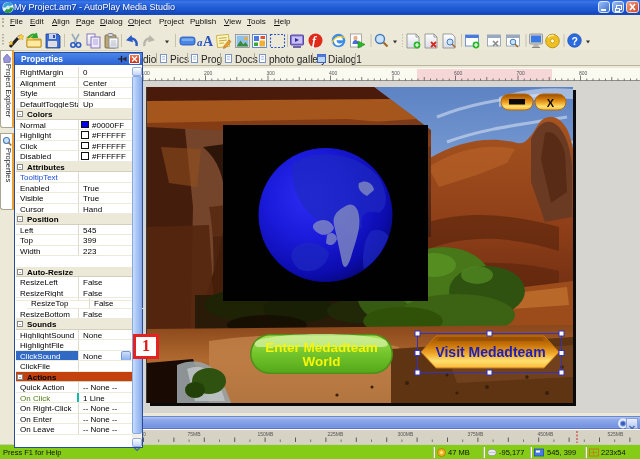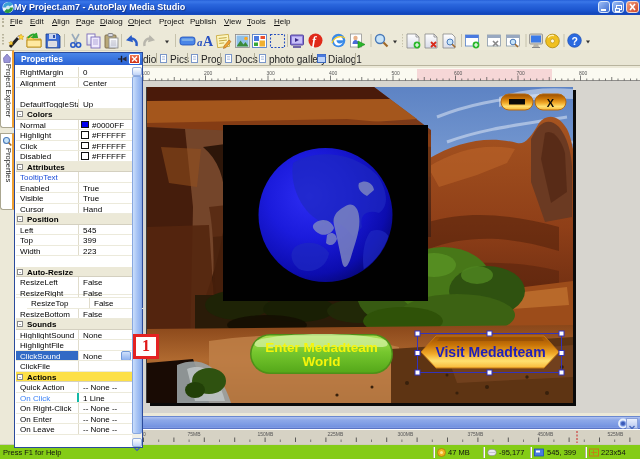--- a/index.html
+++ b/index.html
@@ -8,21 +8,21 @@
 </style></head><body>
 <div id="w">
 
 <div class="ab" style="left:0;top:0;width:640px;height:15px;background:linear-gradient(#2660d8 0%,#3a77e8 12%,#2a66dd 30%,#1b54cd 70%,#1246ba 92%,#1c50c4 100%)">
 <svg class="ab" style="left:2px;top:1px" width="12" height="13" viewBox="0 0 12 13">
         <circle cx="6" cy="6.5" r="5.6" fill="#e8f4fa"></circle>
         <path d="M1 6.5a5.5 5.5 0 0 1 10-3l-5 3z" fill="#3aa0d8"></path>
         <path d="M11 6.5a5.5 5.5 0 0 1-9 4.2l4-4.2z" fill="#2a9a40"></path>
         <circle cx="6" cy="6.5" r="2" fill="#d0e8f0"></circle>
       </svg>
-<span class="ab" style="left:14px;top:2px;font-size:9px;font-weight:bold;color:#fff;text-shadow:1px 1px 1px #1a3a8a">My Project.am7 - AutoPlay Media Studio</span>
+<span class="ab" style="left:14px;top:2px;font-size:9px;font-weight:normal;color:#fff;text-shadow:1px 1px 1px #1a3a8a">My Project.am7 - AutoPlay Media Studio</span>
 <div class="ab" style="left:598px;top:1px;width:12px;height:12px;border:1px solid #dce8fa;border-radius:3px;background:linear-gradient(135deg,#9dbdf5,#3c6cd0)">
         <div class="ab" style="left:2px;top:7px;width:5px;height:2px;background:#fff"></div>
       </div>
 <div class="ab" style="left:612px;top:1px;width:12px;height:12px;border:1px solid #dce8fa;border-radius:3px;background:linear-gradient(135deg,#9dbdf5,#3c6cd0)">
         <div class="ab" style="left:3px;top:3px;width:6px;height:5px;border:1px solid #fff"></div>
         <div class="ab" style="left:2px;top:6px;width:5px;height:4px;border:1px solid #fff;background:#6a92dd"></div>
       </div>
 <div class="ab" style="left:626px;top:1px;width:13px;height:12px;border:1px solid #f5d8cc;border-radius:3px;background:linear-gradient(135deg,#f0a080,#cf4426)">
         <svg width="11" height="10" style="position:absolute;left:0px;top:0px">
           <path d="M3 2 L8 8 M8 2 L3 8" stroke="#fff" stroke-width="1.6"></path>
@@ -666,20 +666,28 @@
         </div>
       </div>
       <div class="ab" style="left:1px;top:24.50px;width:116px;height:10.50px;border-bottom:1px solid #eceadb">
         <div class="ab" style="left:0;top:0;width:63px;height:100%;color:#000;overflow:hidden;border-right:1px solid #e0dccc">
           <span class="ab" style="left:4px;top:1px;font-size:8px;white-space:nowrap">Alignment</span>
         </div>
         <div class="ab" style="left:63px;top:0;width:53px;height:100%;overflow:hidden">
           <span class="ab" style="left:4px;top:1px;font-size:8px;color:#000;white-space:nowrap">Center</span>
         </div>
       </div>
+      <div class="ab" style="left:1px;top:35.00px;width:116px;height:10.50px;border-bottom:1px solid #eceadb">
+        <div class="ab" style="left:0;top:0;width:63px;height:100%;color:#000;overflow:hidden;border-right:1px solid #e0dccc">
+          <span class="ab" style="left:4px;top:1px;font-size:8px;white-space:nowrap">Style</span>
+        </div>
+        <div class="ab" style="left:63px;top:0;width:53px;height:100%;overflow:hidden">
+          <span class="ab" style="left:4px;top:1px;font-size:8px;color:#000;white-space:nowrap">Standard</span>
+        </div>
+      </div>
       <div class="ab" style="left:1px;top:45.50px;width:116px;height:10.50px;border-bottom:1px solid #eceadb">
         <div class="ab" style="left:0;top:0;width:63px;height:100%;color:#000;overflow:hidden;border-right:1px solid #e0dccc">
           <span class="ab" style="left:4px;top:1px;font-size:8px;white-space:nowrap">DefaultToggleStat</span>
         </div>
         <div class="ab" style="left:63px;top:0;width:53px;height:100%;overflow:hidden">
           <span class="ab" style="left:4px;top:1px;font-size:8px;color:#000;white-space:nowrap">Up</span>
         </div>
       </div>
       <div class="ab" style="left:1px;top:56.00px;width:116px;height:10.50px;background:#ece9d8;border-bottom:1px solid #d4d0c0;overflow:hidden">
         <div class="ab" style="left:1px;top:2px;width:6px;height:6px;border:1px solid #888;background:#fff;font-size:6px;line-height:4.5px;text-align:center;color:#333">-</div>
@@ -782,21 +790,21 @@
           <span class="ab" style="left:4px;top:1px;font-size:8px;white-space:nowrap">Width</span>
         </div>
         <div class="ab" style="left:63px;top:0;width:53px;height:100%;overflow:hidden">
           <span class="ab" style="left:4px;top:1px;font-size:8px;color:#000;white-space:nowrap">223</span>
         </div>
       </div>
       <div class="ab" style="left:1px;top:213.50px;width:116px;height:10.50px;background:#ece9d8;border-bottom:1px solid #d4d0c0;overflow:hidden">
         <div class="ab" style="left:1px;top:2px;width:6px;height:6px;border:1px solid #888;background:#fff;font-size:6px;line-height:4.5px;text-align:center;color:#333">-</div>
         <span class="ab" style="left:11px;top:1px;font-size:8px;font-weight:bold;color:#000;white-space:nowrap">Auto-Resize</span>
       </div>
-      <div class="ab" style="left:1px;top:224.00px;width:116px;height:18px;border-bottom:1px solid #eceadb">
+      <div class="ab" style="left:1px;top:224.00px;width:116px;height:24px;border-bottom:1px solid #eceadb">
         <div class="ab" style="left:0;top:0;width:63px;height:100%;color:#000;overflow:hidden;border-right:1px solid #e0dccc">
           <span class="ab" style="left:4px;top:1px;font-size:8px;white-space:nowrap">ResizeLeft</span>
         </div>
         <div class="ab" style="left:63px;top:0;width:53px;height:100%;overflow:hidden">
           <span class="ab" style="left:4px;top:1px;font-size:8px;color:#000;white-space:nowrap">False</span>
         </div>
       </div>
       <div class="ab" style="left:1px;top:234.50px;width:116px;height:10.50px;border-bottom:1px solid #eceadb">
         <div class="ab" style="left:0;top:0;width:63px;height:100%;color:#000;overflow:hidden;border-right:1px solid #e0dccc">
           <span class="ab" style="left:4px;top:1px;font-size:8px;white-space:nowrap">ResizeRight</span>
@@ -853,34 +861,34 @@
         </div>
       </div>
       <div class="ab" style="left:1px;top:308.00px;width:116px;height:10.50px;border-bottom:1px solid #eceadb">
         <div class="ab" style="left:0;top:0;width:63px;height:100%;color:#000;overflow:hidden;border-right:1px solid #e0dccc">
           <span class="ab" style="left:4px;top:1px;font-size:8px;white-space:nowrap">ClickFile</span>
         </div>
         <div class="ab" style="left:63px;top:0;width:53px;height:100%;overflow:hidden">
           <span class="ab" style="left:4px;top:1px;font-size:8px;color:#000;white-space:nowrap"></span>
         </div>
       </div>
-      <div class="ab" style="left:1px;top:318.50px;width:116px;height:10.50px;background:#fde047;border-bottom:1px solid #d4d0c0;overflow:hidden">
+      <div class="ab" style="left:1px;top:318.50px;width:116px;height:10.50px;background:#c2410c;border-bottom:1px solid #d4d0c0;overflow:hidden">
         <div class="ab" style="left:1px;top:2px;width:6px;height:6px;border:1px solid #888;background:#fff;font-size:6px;line-height:4.5px;text-align:center;color:#333">-</div>
         <span class="ab" style="left:11px;top:1px;font-size:8px;font-weight:bold;color:#000;white-space:nowrap">Actions</span>
       </div>
       <div class="ab" style="left:1px;top:329.00px;width:116px;height:10.50px;border-bottom:1px solid #eceadb">
         <div class="ab" style="left:0;top:0;width:63px;height:100%;color:#000;overflow:hidden;border-right:1px solid #e0dccc">
           <span class="ab" style="left:4px;top:1px;font-size:8px;white-space:nowrap">Quick Action</span>
         </div>
         <div class="ab" style="left:63px;top:0;width:53px;height:100%;overflow:hidden">
           <span class="ab" style="left:4px;top:1px;font-size:8px;color:#000;white-space:nowrap">-- None --</span>
         </div>
       </div>
       <div class="ab" style="left:1px;top:339.50px;width:116px;height:10.50px;border-bottom:1px solid #eceadb">
-        <div class="ab" style="left:0;top:0;width:63px;height:100%;color:#3b82f6;overflow:hidden;border-right:2px solid #14b8a6">
+        <div class="ab" style="left:0;top:0;width:63px;height:100%;color:#4d7c0f;overflow:hidden;border-right:2px solid #14b8a6">
           <span class="ab" style="left:4px;top:1px;font-size:8px;white-space:nowrap">On Click</span>
         </div>
         <div class="ab" style="left:63px;top:0;width:53px;height:100%;overflow:hidden">
           <span class="ab" style="left:4px;top:1px;font-size:8px;color:#000;white-space:nowrap">1 Line</span>
         </div>
       </div>
       <div class="ab" style="left:1px;top:350.00px;width:116px;height:10.50px;border-bottom:1px solid #eceadb">
         <div class="ab" style="left:0;top:0;width:63px;height:100%;color:#000;overflow:hidden;border-right:1px solid #e0dccc">
           <span class="ab" style="left:4px;top:1px;font-size:8px;white-space:nowrap">On Right-Click</span>
         </div>

